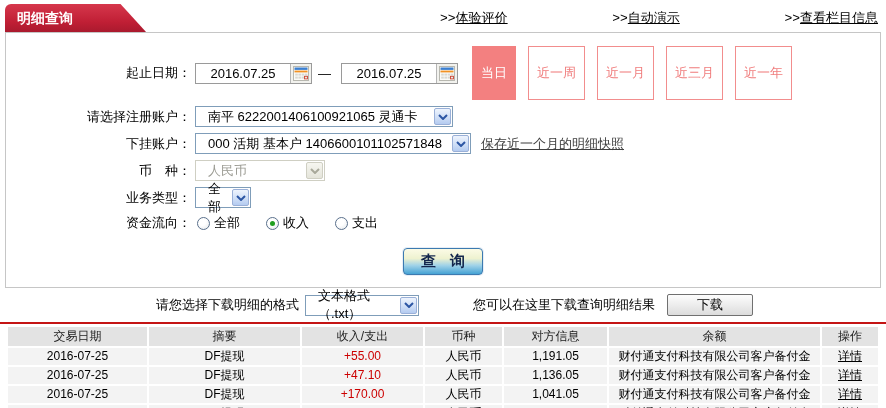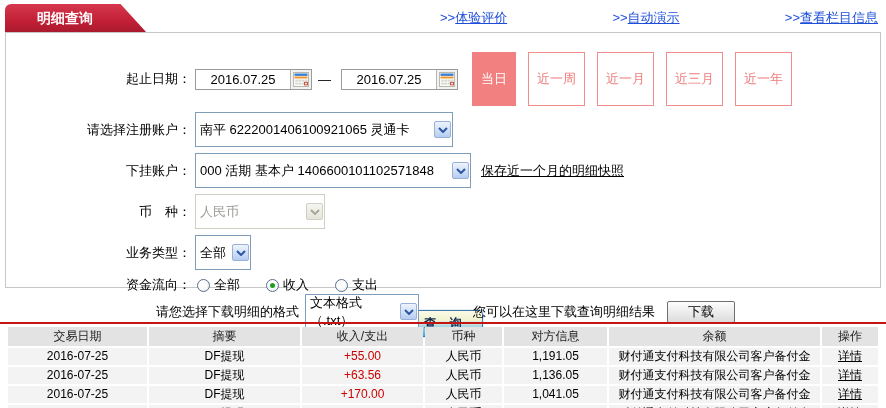--- a/index.html
+++ b/index.html
@@ -10,36 +10,36 @@
     font-size:13px; color:#000;
   }
 
   
   .tab {
     position:absolute; left:5px; top:4px; width:152px; height:40px;
     background:linear-gradient(180deg,#d6374c 0%,#c01f35 45%,#8f1425 100%);
     clip-path:polygon(0 0, 76% 0, 100% 100%, 0 100%);
     border-top-left-radius:6px;
     color:#fff; font-weight:bold; font-size:14px;
-    line-height:28px; padding-left:32px;
+    line-height:28px; padding-left:12px;
   }
   .top-links {
     position:absolute; top:9px; left:440px; right:8px;
     display:flex; justify-content:space-between;
   }
-  .top-link { color:#1d4ed8; cursor:pointer; white-space:nowrap; }
+  .top-link { color:#000000; cursor:pointer; white-space:nowrap;font-family:Liberation Mono, monospace; }
   .top-link .lk { text-decoration:underline; }
 
   
   .form-box {
     position:absolute; left:5px; top:32px; width:876px; height:256px;
     border:1px solid #c6c6c6; background:#fff;
   }
   .form-row { display:flex; align-items:center; margin-bottom:6px; }
-  .form-row.first { margin-top:19px; }
+  .form-row.first { margin-top:13px; }
   .flabel { width:185px; text-align:right; flex:none; white-space:pre; }
 
   
   .date-input {
     width:117px; height:21px; border:1px solid #9a9a9a; background:#fff;
     display:flex; align-items:center; margin-left:4px;
   }
   .date-input .dval { flex:1; text-align:center; font-size:13px; }
   .cal-btn {
     width:21px; height:19px; border-left:1px solid #b5b5b5;
@@ -52,68 +52,68 @@
   .quick-btns { display:flex; margin-left:14px; }
   .qbtn {
     border:1px solid #f28d8d; color:#f07d7d; background:#fff;
     font-size:13px; padding:17px 8px; margin-right:12px;
     cursor:pointer; white-space:nowrap;
   }
   .qbtn.active { background:#f38080; color:#fff; border-color:#f38080; }
 
   
   .xp-select {
-    height:35px; border:1px solid #7f9db9; background:#fff;
+    height:21px; border:1px solid #7f9db9; background:#fff;
     display:flex; align-items:center; margin-left:4px;
-    padding-left:4px; font-size:13px; cursor:pointer; position:relative;
+    padding-left:12px; font-size:13px; cursor:pointer; position:relative;
   }
   .xp-arrow {
     width:17px; height:17px; margin-left:auto; margin-right:1px;
     border:1px solid #9ab0d8; border-radius:2px;
     background:linear-gradient(180deg,#eef4fd 0%,#cdddf6 60%,#b4cbf0 100%);
     display:flex; align-items:center; justify-content:center; flex:none;
   }
   .xp-select.disabled { border-color:#cfcfc3; color:#9b9b93; cursor:default; }
   .xp-select.disabled .xp-arrow {
     border-color:#cfcfc3;
     background:linear-gradient(180deg,#f6f6f0,#e4e4da);
   }
-  .snap-link { color:#000000; text-decoration:underline; margin-left:10px; cursor:pointer;text-align:right; }
+  .snap-link { color:#404040; text-decoration:underline; margin-left:10px; cursor:pointer;text-align:right; }
 
   
   .radio-group { display:flex; align-items:center; }
   .radio-item { display:flex; align-items:center; margin-right:26px; cursor:pointer; }
   .radio {
     width:13px; height:13px; border:1px solid #5a708c; border-radius:50%;
     background:radial-gradient(circle at 35% 30%,#fff 40%,#e2e6ea);
     position:relative; margin-right:4px; flex:none;
   }
   .radio.checked::after {
     content:""; position:absolute; left:3px; top:3px;
     width:5px; height:5px; border-radius:50%; background:#1f9e1f;
   }
 
   
   .query-btn-wrap { display:flex; justify-content:center; margin-top:16px; }
   .query-btn {
     width:80px; height:27px; border:1px solid #3c7ab0; border-radius:4px;
     background:linear-gradient(180deg,#fcfbe6 0%,#eef2d0 38%,#9fd2e8 66%,#45a2d4 100%);
-    font-size:12px; font-weight:bold; color:#13264d; letter-spacing:5px;
+    font-size:15px; font-weight:bold; color:#13264d; letter-spacing:5px;
     padding-left:5px; cursor:pointer; box-shadow:0 0 0 1px #e7eef6;
   }
 
   
   .download-row {
     position:absolute; top:294px; left:0; width:100%;
     display:flex; align-items:center; padding-left:156px;
   }
   .dl-select { width:114px; margin-left:6px; }
   .dl-hint { margin-left:54px;font-family:Liberation Mono, monospace; }
   .dl-btn {
-    margin-left:12px; width:68px; height:22px;
+    margin-left:12px; width:86px; height:22px;
     border:1px solid #707070; border-radius:2px;
     background:linear-gradient(180deg,#fdfdfd,#dcdcdc);
     font-size:13px; cursor:pointer;
   }
 
   
   .red-line { position:absolute; top:322px; left:0; width:886px; height:2px; background:#c41414; }
 
   
   .results { position:absolute; top:327px; left:8px; width:870px; }
@@ -300,21 +300,21 @@
     <span class="cell amount">+55.00</span>
     <span class="cell">人民币</span>
     <span class="cell">1,191.05</span>
     <span class="cell">财付通支付科技有限公司客户备付金</span>
     <span class="cell"><span class="action-link">详情</span></span>
   </div>
 
   <div class="tbl-row">
     <span class="cell">2016-07-25</span>
     <span class="cell">DF提现</span>
-    <span class="cell amount">+63.56</span>
+    <span class="cell amount">+47.10</span>
     <span class="cell">人民币</span>
     <span class="cell">1,136.05</span>
     <span class="cell">财付通支付科技有限公司客户备付金</span>
     <span class="cell"><span class="action-link">详情</span></span>
   </div>
 
   <div class="tbl-row">
     <span class="cell">2016-07-25</span>
     <span class="cell">DF提现</span>
     <span class="cell amount">+170.00</span>

